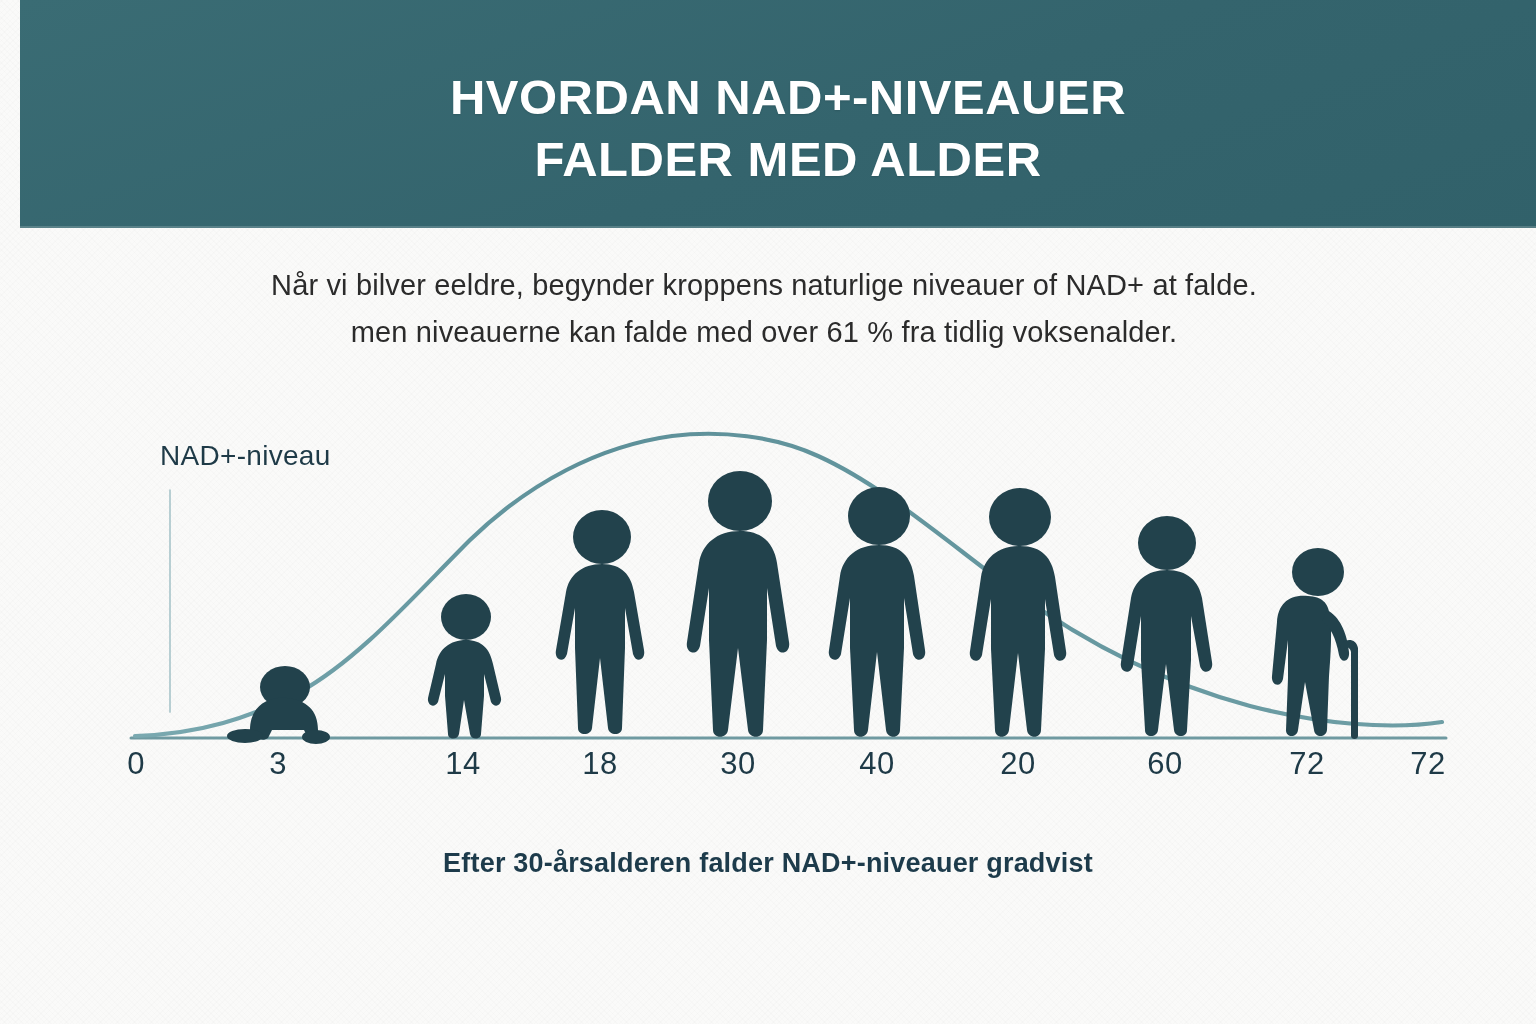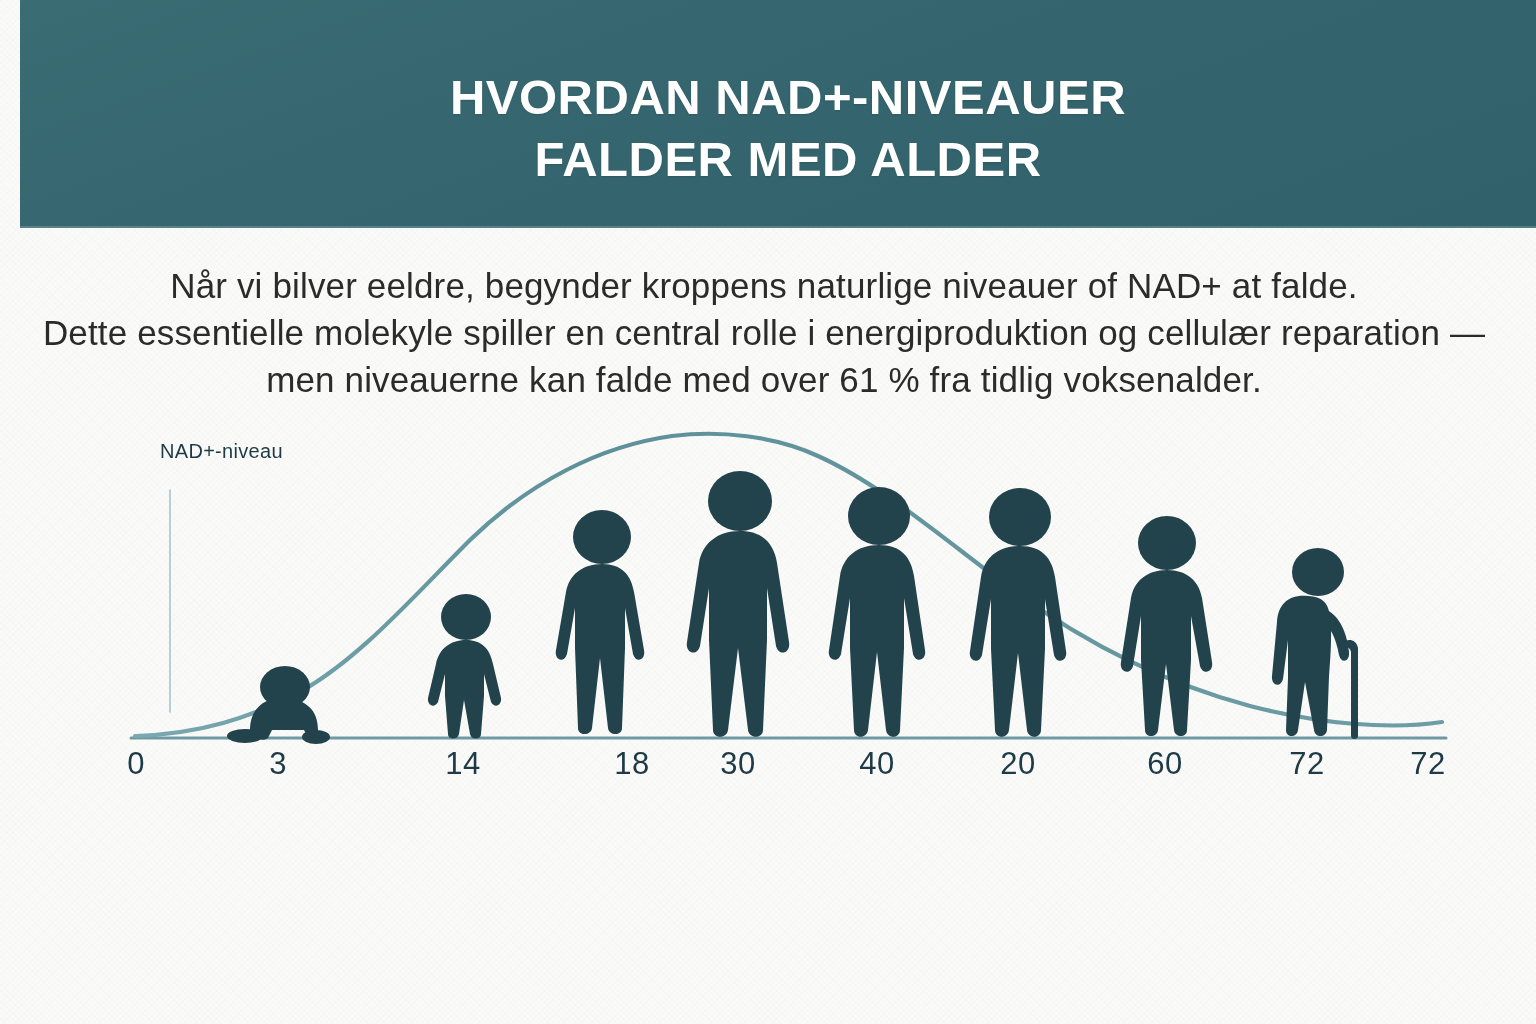--- a/index.html
+++ b/index.html
@@ -38,21 +38,21 @@
     line-height:62px;
     text-shadow:0 1px 2px rgba(0,0,0,0.12);
   }
   #title .l2{display:block;}
 
   
   #intro{
     position:absolute;left:0;right:8px;top:262px;
     text-align:center;
     color:#2b2b2b;
-    font-size:35px;
+    font-size:29px;
     line-height:47px;
     font-weight:300;
     letter-spacing:0.15px;
   }
   #intro span{display:block;}
 
   
   #chart{
     position:absolute;left:0;top:400px;width:1536px;height:370px;
   }
@@ -69,21 +69,21 @@
     font-size:31px;
     font-weight:300;
     letter-spacing:0.5px;
     white-space:nowrap;
   }
 
   
   #ylabel{
     position:absolute;left:160px;top:440px;
     color:#1e3a47;
-    font-size:20px;
+    font-size:28px;
     font-weight:300;
     letter-spacing:0.3px;
     white-space:nowrap;
   }
 
   
   #caption{
     position:absolute;left:0;right:0;top:848px;
     text-align:center;
     color:#1d3b4b;
@@ -99,21 +99,20 @@
 
   <div id="header">
     <div id="title">
       <span class="l1">HVORDAN NAD+-NIVEAUER</span>
       <span class="l2">FALDER MED ALDER</span>
     </div>
   </div>
 
   <div id="intro">
     <span>Når vi bilver eeldre, begynder kroppens naturlige niveauer of NAD+ at falde.</span>
-    <span>Dette essentielle molekyle spiller en central rolle i energiproduktion og cellulær reparation —</span>
     <span>men niveauerne kan falde med over 61 % fra tidlig voksenalder.</span>
   </div>
 
   <div id="chart">
     <svg width="1536" height="370" viewBox="0 0 1536 370" xmlns="http://www.w3.org/2000/svg">
       <defs>
         <linearGradient id="axisFade" x1="0" y1="0" x2="0" y2="1">
           <stop offset="0%" stop-color="#9fc0c5"></stop>
           <stop offset="100%" stop-color="#5d8f98"></stop>
         </linearGradient>
@@ -238,23 +237,24 @@
       </g>
     </svg>
   </div>
 
   <div id="ylabel">NAD+-niveau</div>
 
   <div id="xticks">
     <div class="xtick" style="left:136px">0</div>
     <div class="xtick" style="left:278px">3</div>
     <div class="xtick" style="left:463px">14</div>
-    <div class="xtick" style="left:632px">18</div>
+    <div class="xtick" style="left:600px">18</div>
     <div class="xtick" style="left:738px">30</div>
     <div class="xtick" style="left:877px">40</div>
     <div class="xtick" style="left:1018px">20</div>
     <div class="xtick" style="left:1165px">60</div>
     <div class="xtick" style="left:1307px">72</div>
     <div class="xtick" style="left:1428px">72</div>
   </div>
 
+  <div id="caption">Efter 30-årsalderen falder NAD+-niveauer gradvist</div>
 
 </div>
 
 </body></html>

